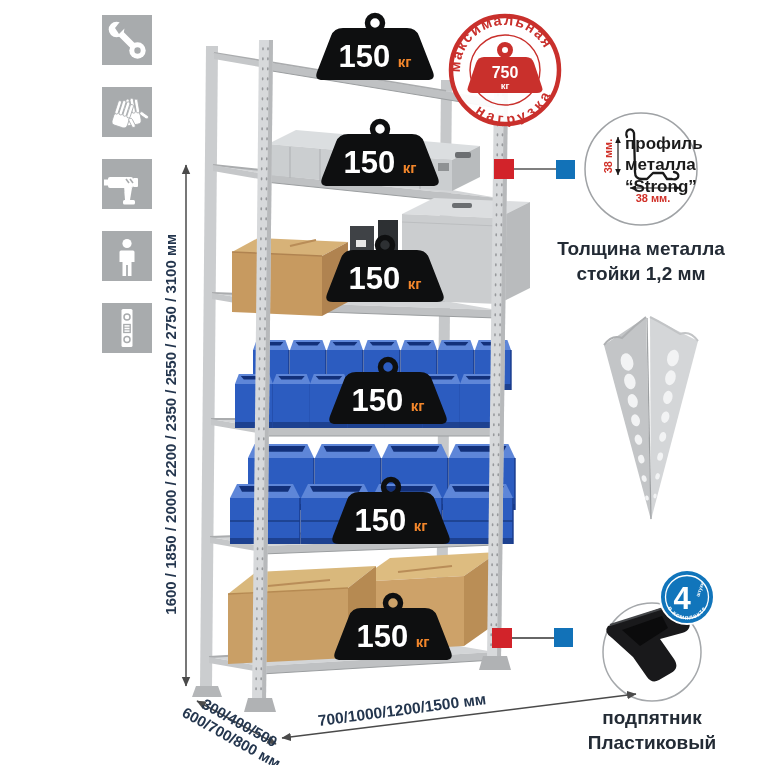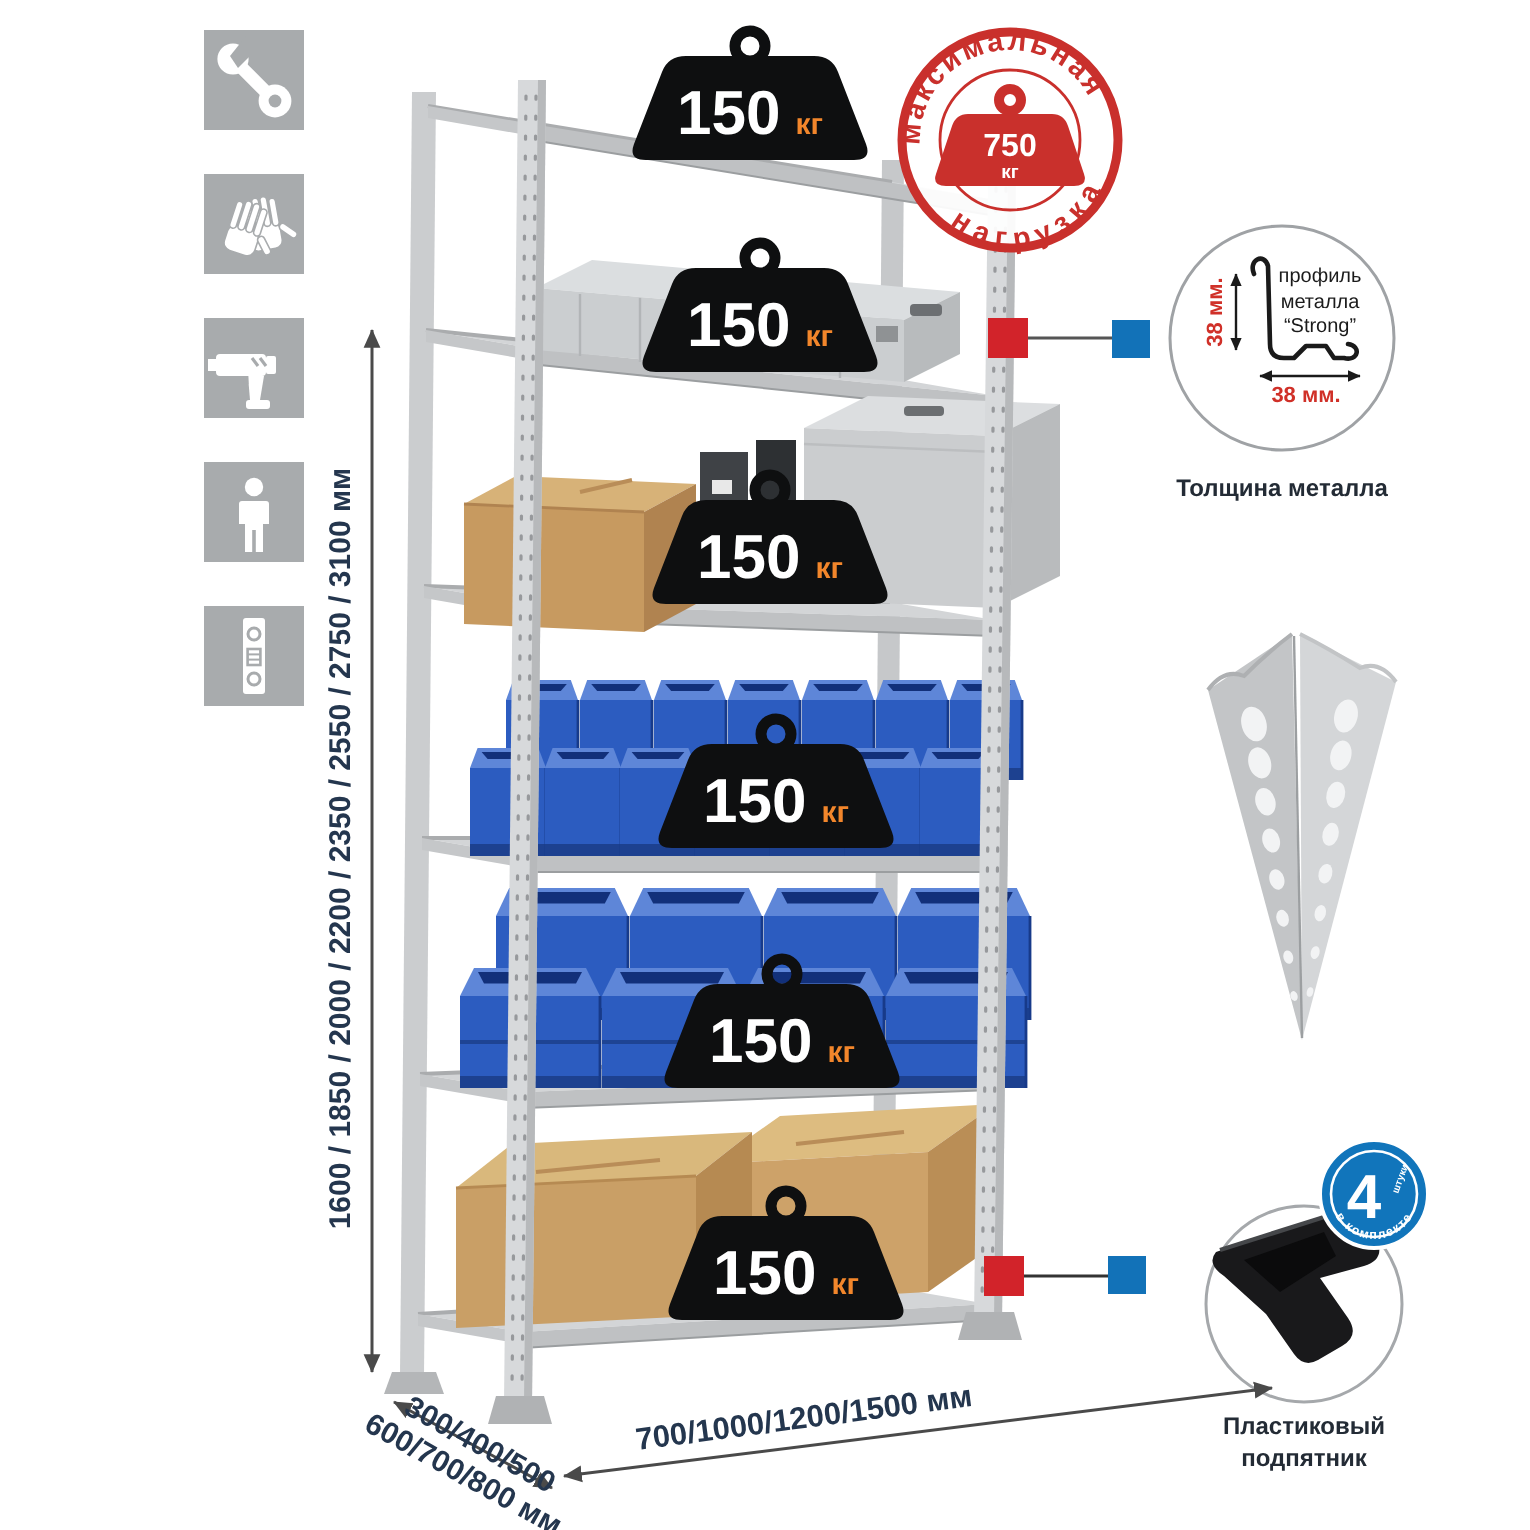--- a/index.html
+++ b/index.html
@@ -3,25 +3,25 @@
 <meta charset="utf-8">
 <style>
   html,body{margin:0;padding:0;width:765px;height:765px;background:#fff;overflow:hidden;
     font-family:"Liberation Sans","DejaVu Sans",sans-serif;}
   .stage{position:relative;width:765px;height:765px;}
   svg.scene{position:absolute;left:0;top:0;}
   .lbl{position:absolute;color:#24364e;font-weight:bold;text-align:center;line-height:1.1;}
   .height-label{left:-109px;top:416px;width:560px;font-size:15px;transform:rotate(-90deg);}
   .depth-label{left:158px;top:714px;width:155px;font-size:15px;transform:rotate(29deg);}
   .width-label{left:272px;top:701px;width:260px;font-size:15.5px;transform:rotate(-7.5deg);}
-  .caption{position:absolute;color:#232b35;font-weight:bold;text-align:center;line-height:1.3;font-size:12px;}
+  .caption{position:absolute;color:#232b35;font-weight:bold;text-align:center;line-height:1.3;font-size:19px;}
   .caption1{left:521px;top:237px;width:240px;}
   .caption2{left:552px;top:706px;width:200px;}
-  .profile-label{position:absolute;left:625px;top:133px;width:70px;font-size:10px;
-    color:#1b1b1b;text-align:center;line-height:1.25;font-weight:normal;}
+  .profile-label{position:absolute;left:625px;top:133px;width:70px;font-size:17px;
+    color:#1b1b1b;text-align:center;line-height:1.25;font-weight:bold;}
   .dim-red{position:absolute;color:#d03028;font-weight:bold;font-size:11px;text-align:center;}
   .dim-red-v{left:578px;top:150px;width:60px;transform:rotate(-90deg);}
   .dim-red-h{left:623px;top:192px;width:60px;}
 </style>
 </head>
 <body>
 
 <div class="stage">
 
 <svg class="scene" width="765" height="765" viewBox="0 0 765 765">
@@ -424,19 +424,20 @@
 <div class="profile-label">
   <div>профиль</div>
   <div>металла</div>
   <div>“Strong”</div>
 </div>
 <div class="dim-red dim-red-v">38 мм.</div>
 <div class="dim-red dim-red-h">38 мм.</div>
 
 <div class="caption caption1">
   <div>Толщина металла</div>
+  <div>стойки 1,2 мм</div>
 </div>
 <div class="caption caption2">
+  <div>подпятник</div>
   <div>Пластиковый</div>
-  <div>подпятник</div>
 </div>
 
 </div>
 
 </body></html>

